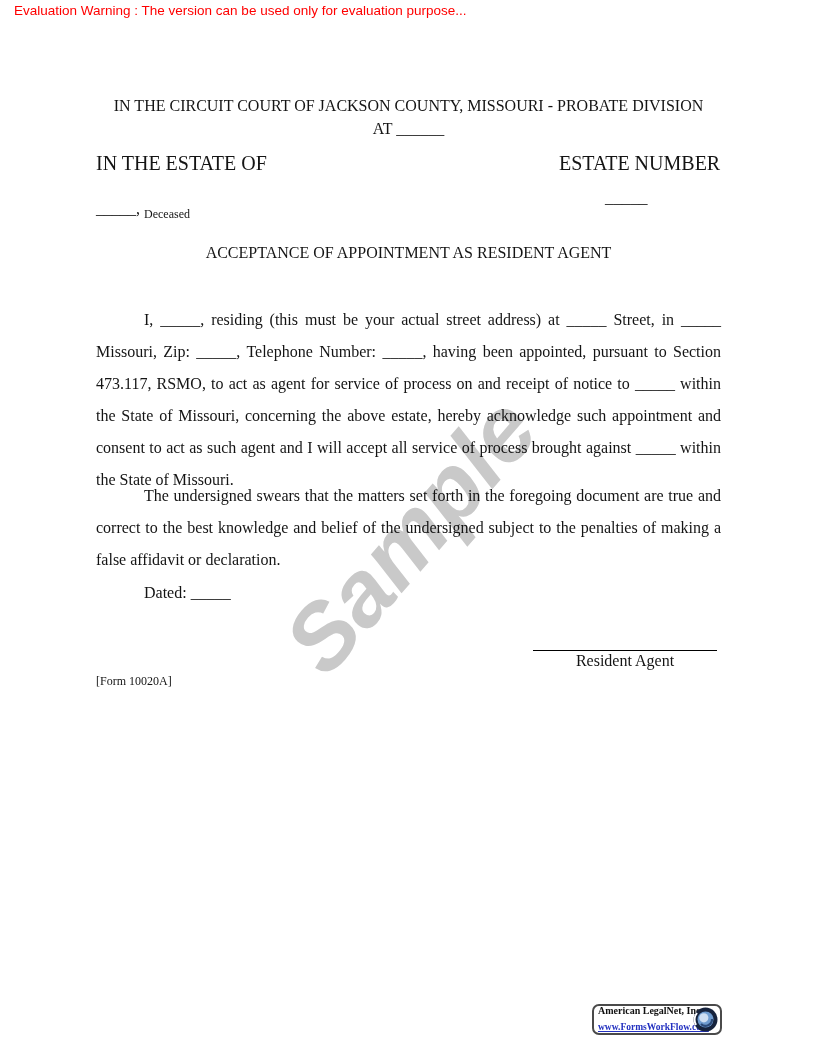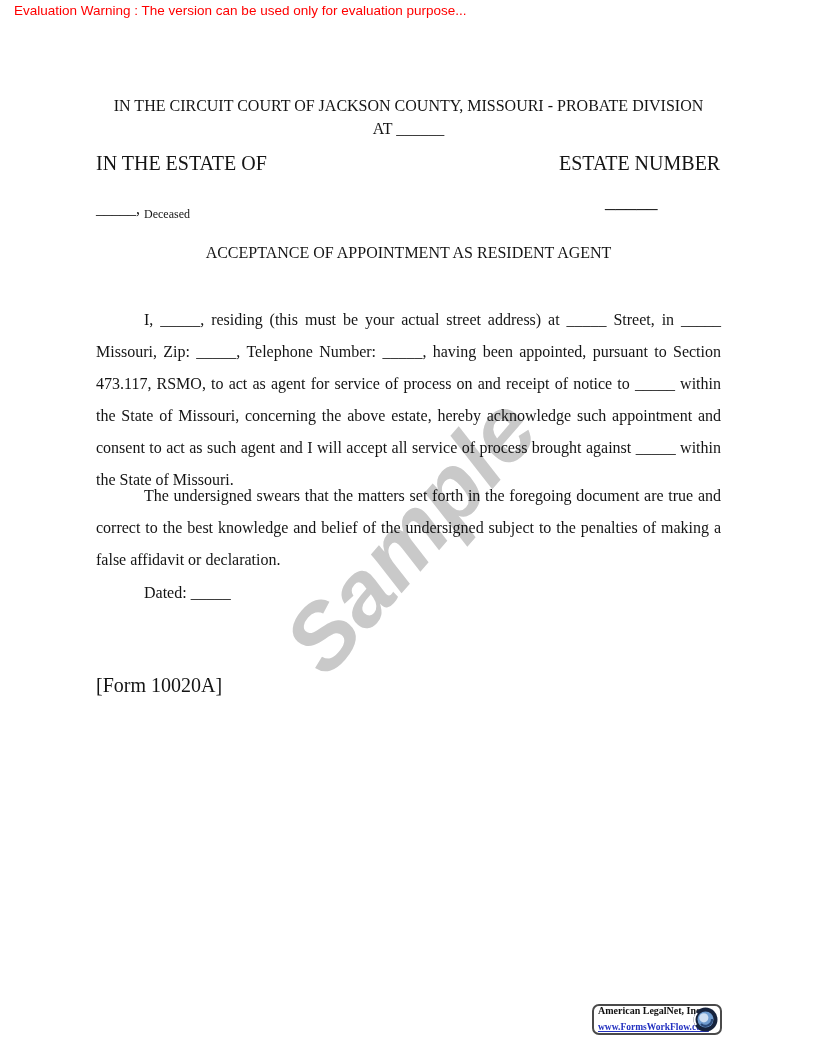--- a/index.html
+++ b/index.html
@@ -38,21 +38,21 @@
   .heading {
     left: 96px; top: 94px; width: 625px;
     text-align: center;
     font-size: 16px;
     line-height: 23px;
   }
   .caption-label { font-size: 20px; white-space: nowrap; }
   .estate-of      { left: 96px;  top: 152px; }
   .estate-number  { left: 559px; top: 152px; }
   .name-blank     { left: 96px;  top: 188px; font-size: 16px; margin-top: 12px; }
-  .estate-number-blank { left: 605px; top: 188px; font-size: 21px; }
+  .estate-number-blank { left: 605px; top: 188px; font-size: 17px; }
   .deceased       { left: 96px;  top: 207px; font-size: 12px; margin-left: 48px; }
 
   .doc-title {
     left: 96px; top: 244px; width: 625px;
     text-align: center;
     font-size: 16px;
     white-space: nowrap;
   }
 
   .para {
@@ -66,21 +66,21 @@
   }
   .para1 { top: 304px; }
   .para2 { top: 480px; }
 
   .dated { left: 144px; top: 584px; font-size: 16px; }
 
   .sig-block { left: 533px; top: 650px; width: 184px; }
   .sig-line  { width: 184px; height: 0; border-top: 1px solid #000; }
   .sig-label { text-align: center; font-size: 16px; margin-top: 1px; }
 
-  .form-number { left: 96px; top: 674px; font-size: 20px; text-align: right; }
+  .form-number { left: 96px; top: 674px; font-size: 12px; text-align: right; }
 
   .logo {
     left: 592px; top: 1004px;
     width: 130px; height: 31px;
     box-sizing: border-box;
     border: 2px solid #4a4a4a;
     border-radius: 7px;
     background: #ffffff;
     display: flex; align-items: center;
     padding: 1px 2px 1px 4px;
@@ -119,20 +119,24 @@
   <div class="abs estate-number-blank">_____</div>
   <div class="abs deceased">Deceased</div>
 
   <div class="abs doc-title">ACCEPTANCE OF APPOINTMENT AS RESIDENT AGENT</div>
 
   <p class="para para1">I, _____, residing (this must be your actual street address) at _____ Street, in _____ Missouri, Zip: _____, Telephone Number: _____, having been appointed, pursuant to Section 473.117, RSMO, to act as agent for service of process on and receipt of notice to _____ within the State of Missouri, concerning the above estate, hereby acknowledge such appointment and consent to act as such agent and I will accept all service of process brought against _____ within the State of Missouri.</p>
   <p class="para para2">The undersigned swears that the matters set forth in the foregoing document are true and correct to the best knowledge and belief of the undersigned subject to the penalties of making a false affidavit or declaration.</p>
 
   <div class="abs dated">Dated: _____</div>
 
+  <div class="abs sig-block">
+    <div class="sig-line"></div>
+    <div class="sig-label">Resident Agent</div>
+  </div>
 
   <div class="abs form-number">[Form 10020A]</div>
 
   <div class="abs logo">
     <div class="logo-text">
       <div class="logo-company">American LegalNet, Inc.</div>
       <a class="logo-site">www.FormsWorkFlow.com</a>
     </div>
     <span class="logo-icon">
       <svg width="25" height="25" viewBox="0 0 25 25">

